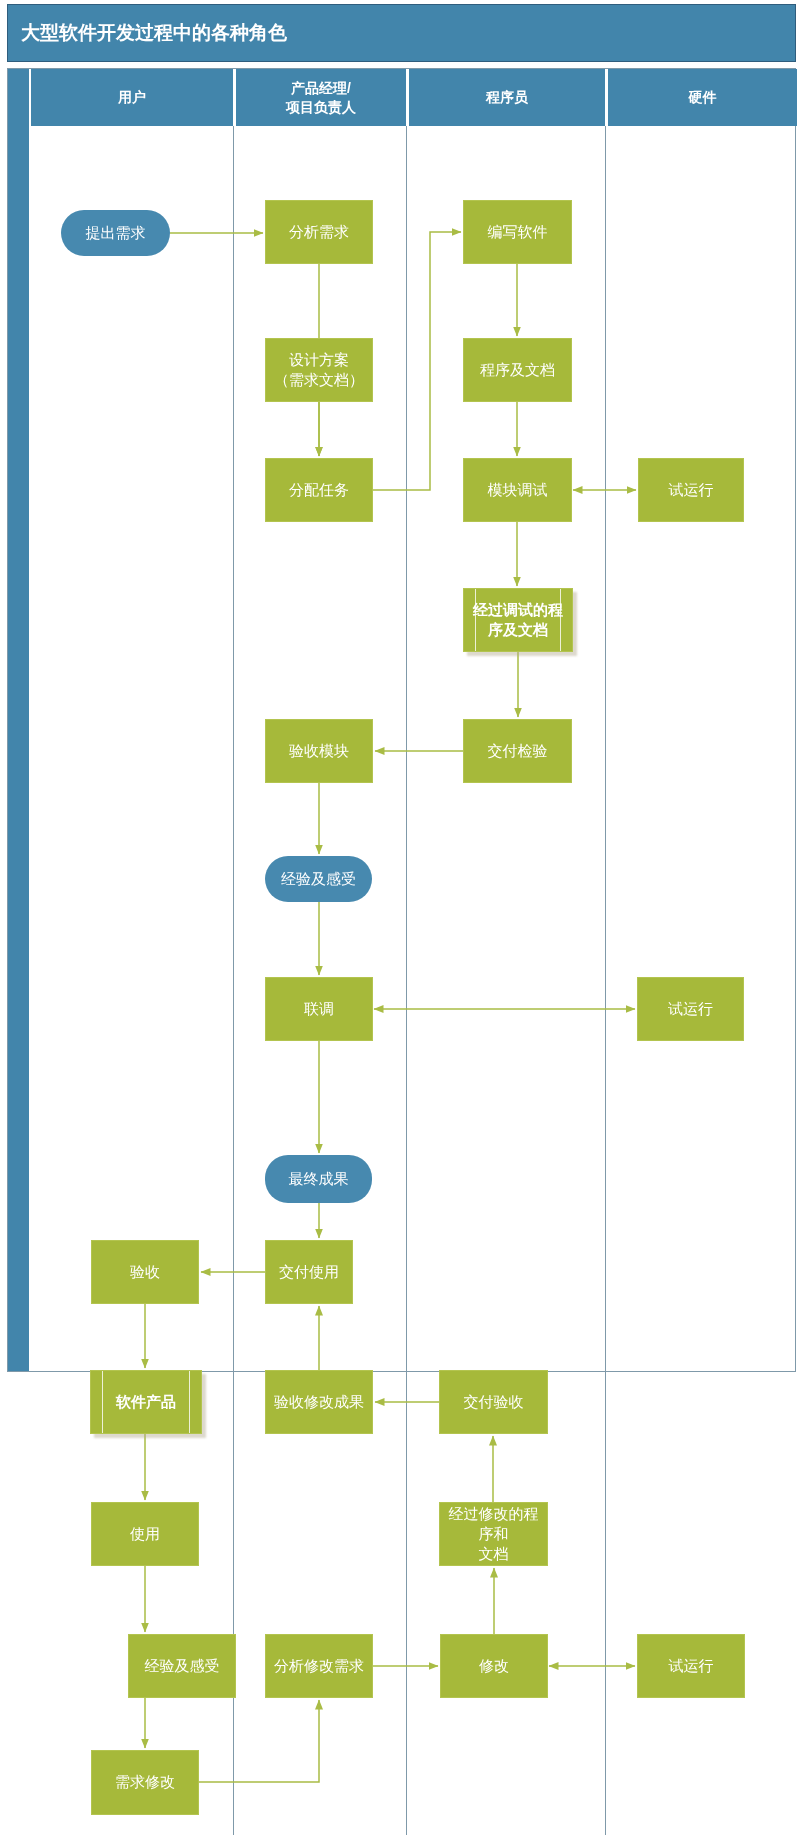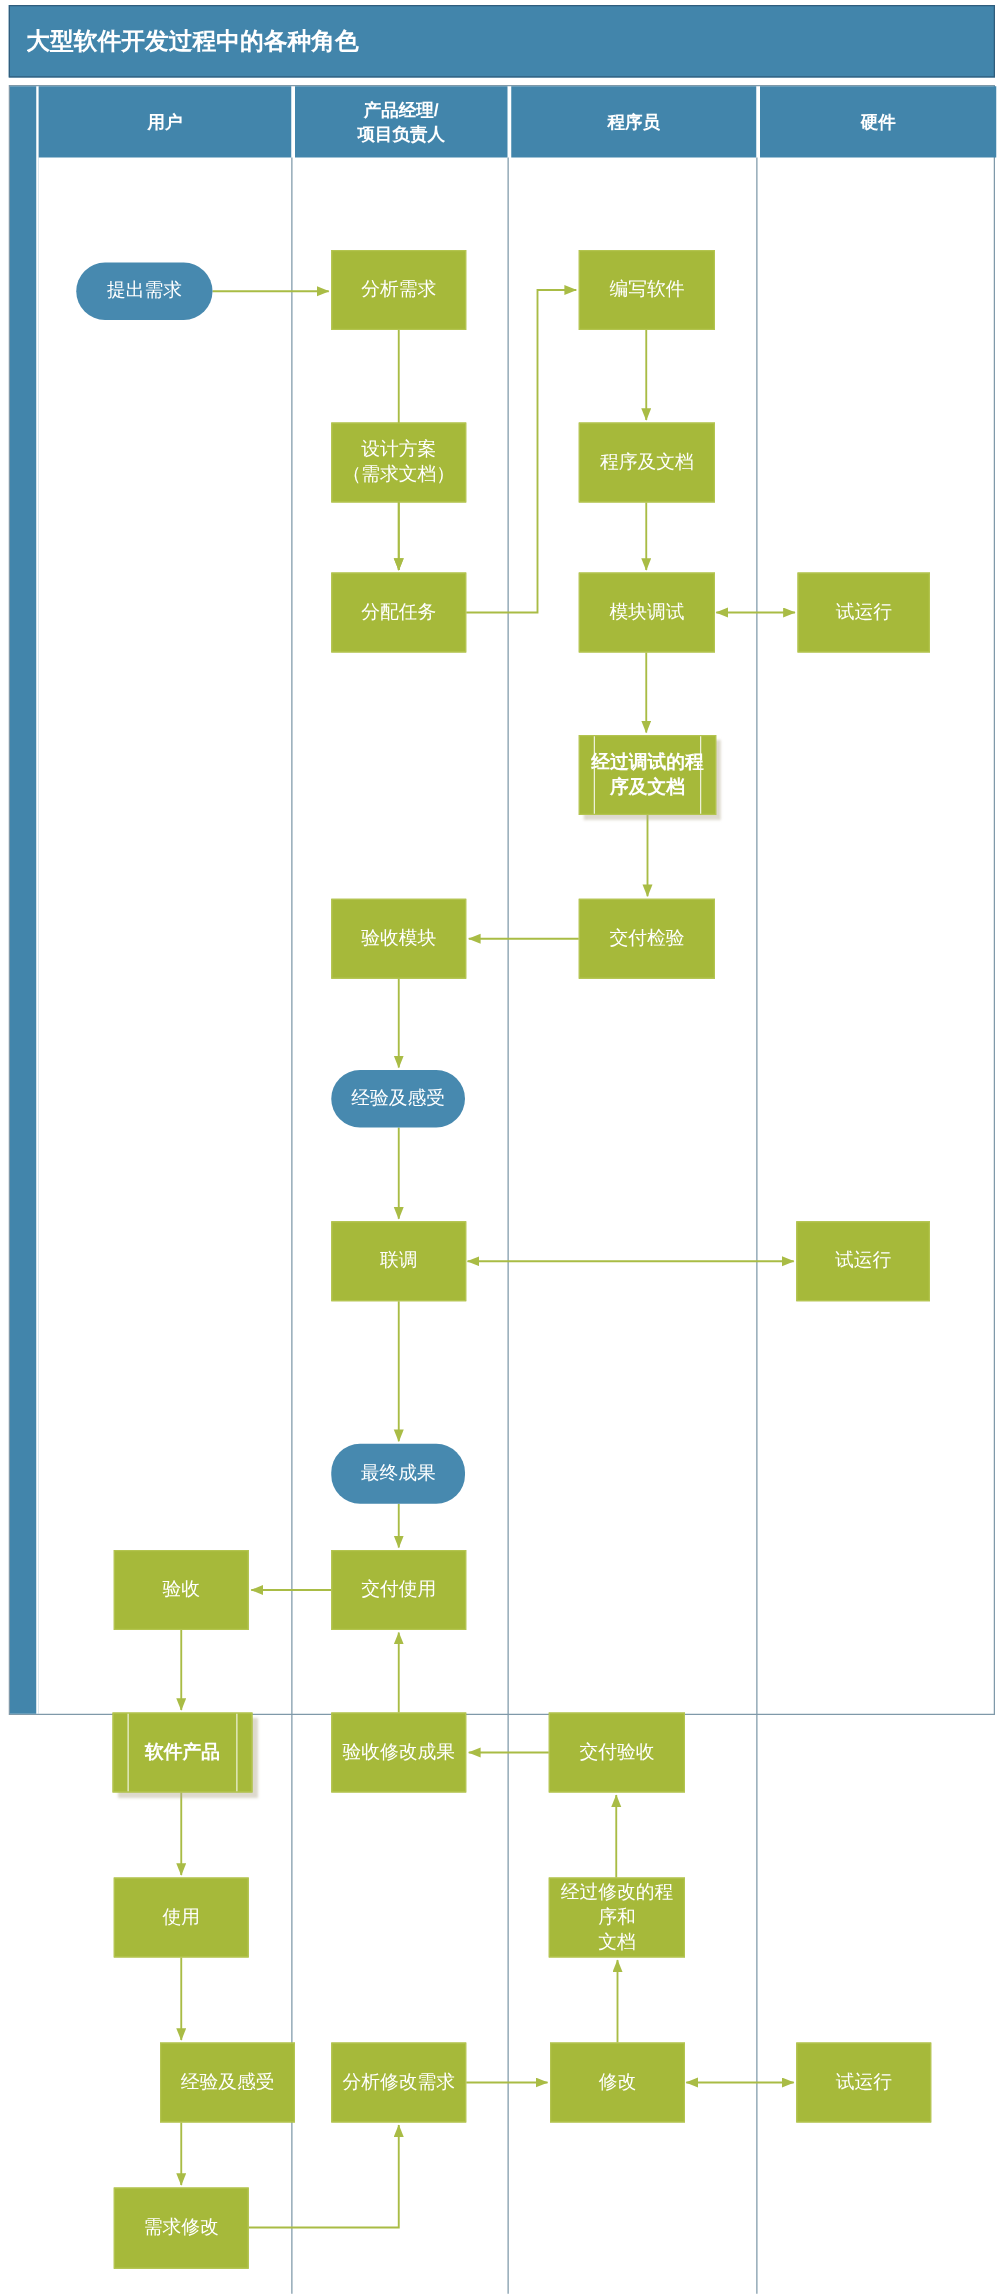--- a/index.html
+++ b/index.html
@@ -129,21 +129,21 @@
   <div class="node n-box" style="left:463px;top:458px;width:109px;height:64px;">模块调试</div>
   <div class="node n-box" style="left:638px;top:458px;width:106px;height:64px;">试运行</div>
   <div class="node n-predef" style="left:463px;top:588px;width:110px;height:64px;">经过调试的程
 序及文档</div>
   <div class="node n-box" style="left:463px;top:719px;width:109px;height:64px;">交付检验</div>
   <div class="node n-box" style="left:265px;top:719px;width:108px;height:64px;">验收模块</div>
   <div class="node n-pill" style="left:265px;top:856px;width:107px;height:46px;">经验及感受</div>
   <div class="node n-box" style="left:265px;top:977px;width:108px;height:64px;">联调</div>
   <div class="node n-box" style="left:637px;top:977px;width:107px;height:64px;">试运行</div>
   <div class="node n-pill" style="left:265px;top:1155px;width:107px;height:48px;">最终成果</div>
-  <div class="node n-box" style="left:265px;top:1240px;width:108px;height:64px;">交付使用</div>
+  <div class="node n-box" style="left:265px;top:1240px;width:88px;height:64px;">交付使用</div>
   <div class="node n-box" style="left:91px;top:1240px;width:108px;height:64px;">验收</div>
   <div class="node n-predef" style="left:90px;top:1370px;width:112px;height:64px;">软件产品</div>
   <div class="node n-box" style="left:265px;top:1370px;width:108px;height:64px;">验收修改成果</div>
   <div class="node n-box" style="left:439px;top:1370px;width:109px;height:64px;">交付验收</div>
   <div class="node n-box" style="left:91px;top:1502px;width:108px;height:64px;">使用</div>
   <div class="node n-box" style="left:439px;top:1502px;width:109px;height:64px;">经过修改的程序和
 文档</div>
   <div class="node n-box" style="left:91px;top:1634px;width:108px;height:64px;margin-left:37px;">经验及感受</div>
   <div class="node n-box" style="left:265px;top:1634px;width:108px;height:64px;">分析修改需求</div>
   <div class="node n-box" style="left:440px;top:1634px;width:108px;height:64px;">修改</div>

